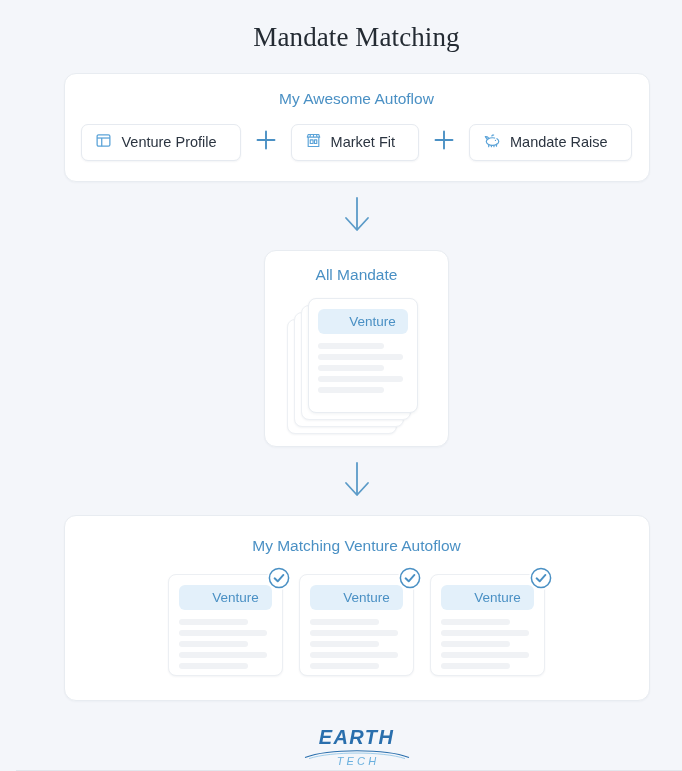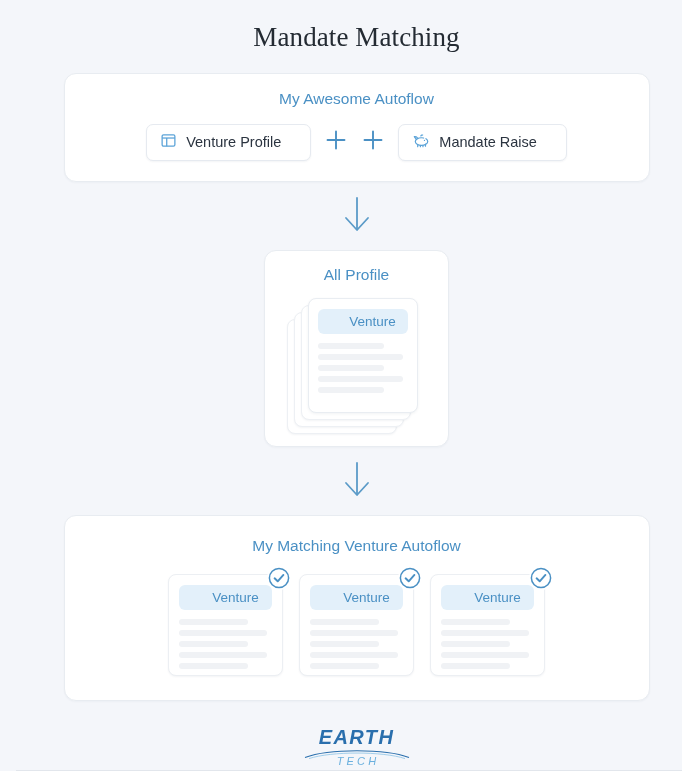--- a/index.html
+++ b/index.html
@@ -74,21 +74,21 @@
   }
 
   .chip {
     display: flex;
     align-items: center;
     gap: 9px;
     background: #ffffff;
     border: 1px solid #e6eaf0;
     border-radius: 7px;
     box-shadow: 0 1px 2px rgba(25,45,75,0.05);
-    padding: 9px 29px 9px 13px;
+    padding: 9px 23px 9px 13px;
     height: 37px;
     white-space: nowrap;
   }
 
   .chip-label {
     font-size: 14.5px;
     color: #2b3440;
     line-height: 1;
   }
 
@@ -258,20 +258,34 @@
         <span class="chip-label">Venture Profile</span>
       </div>
 
       <span class="plus-sign">
         <svg width="24" height="24" viewBox="0 0 24 24" stroke="#4a90c4" stroke-width="1.9" stroke-linecap="round">
           <line x1="12" y1="3.5" x2="12" y2="20.5"></line>
           <line x1="3.5" y1="12" x2="20.5" y2="12"></line>
         </svg>
       </span>
 
+      <div class="chip">
+        <span class="chip-icon">
+          <svg width="17" height="17" viewBox="0 0 24 24" fill="none" stroke="#5ba3d8" stroke-width="1.6" stroke-linejoin="round">
+            <path d="M3.2 7.2 L4.6 3.6 L19.4 3.6 L20.8 7.2 Z"></path>
+            <path d="M4.5 7.2 L4.5 20.4 L19.5 20.4 L19.5 7.2"></path>
+            <rect x="7.4" y="11.2" width="4" height="5"></rect>
+            <rect x="13.4" y="11.2" width="3.2" height="5"></rect>
+            <line x1="7.6" y1="3.8" x2="7.2" y2="7.1"></line>
+            <line x1="12" y1="3.7" x2="12" y2="7.1"></line>
+            <line x1="16.4" y1="3.8" x2="16.8" y2="7.1"></line>
+          </svg>
+        </span>
+        <span class="chip-label">Market Fit</span>
+      </div>
 
       <span class="plus-sign">
         <svg width="24" height="24" viewBox="0 0 24 24" stroke="#4a90c4" stroke-width="1.9" stroke-linecap="round">
           <line x1="12" y1="3.5" x2="12" y2="20.5"></line>
           <line x1="3.5" y1="12" x2="20.5" y2="12"></line>
         </svg>
       </span>
 
       <div class="chip">
         <span class="chip-icon">
@@ -290,21 +304,21 @@
   </div>
 
   <span class="flow-arrow">
     <svg width="30" height="38" viewBox="0 0 30 38" fill="none" stroke="#5b9bc8" stroke-width="1.8" stroke-linecap="round" stroke-linejoin="round">
       <line x1="15" y1="2" x2="15" y2="33"></line>
       <polyline points="4,22 15,34 26,22"></polyline>
     </svg>
   </span>
 
   <div class="panel all-ventures-panel">
-    <div class="panel-heading">All Profile</div>
+    <div class="panel-heading">All Mandate</div>
 
     <div class="stack-wrap">
       <div class="stack-layer l1"></div>
       <div class="stack-layer l2"></div>
       <div class="stack-layer l3"></div>
       <div class="stack-layer l4">
         <div class="venture-pill">
           <span class="venture-pill-text">Venture</span>
         </div>
         <div class="skeleton-lines">

